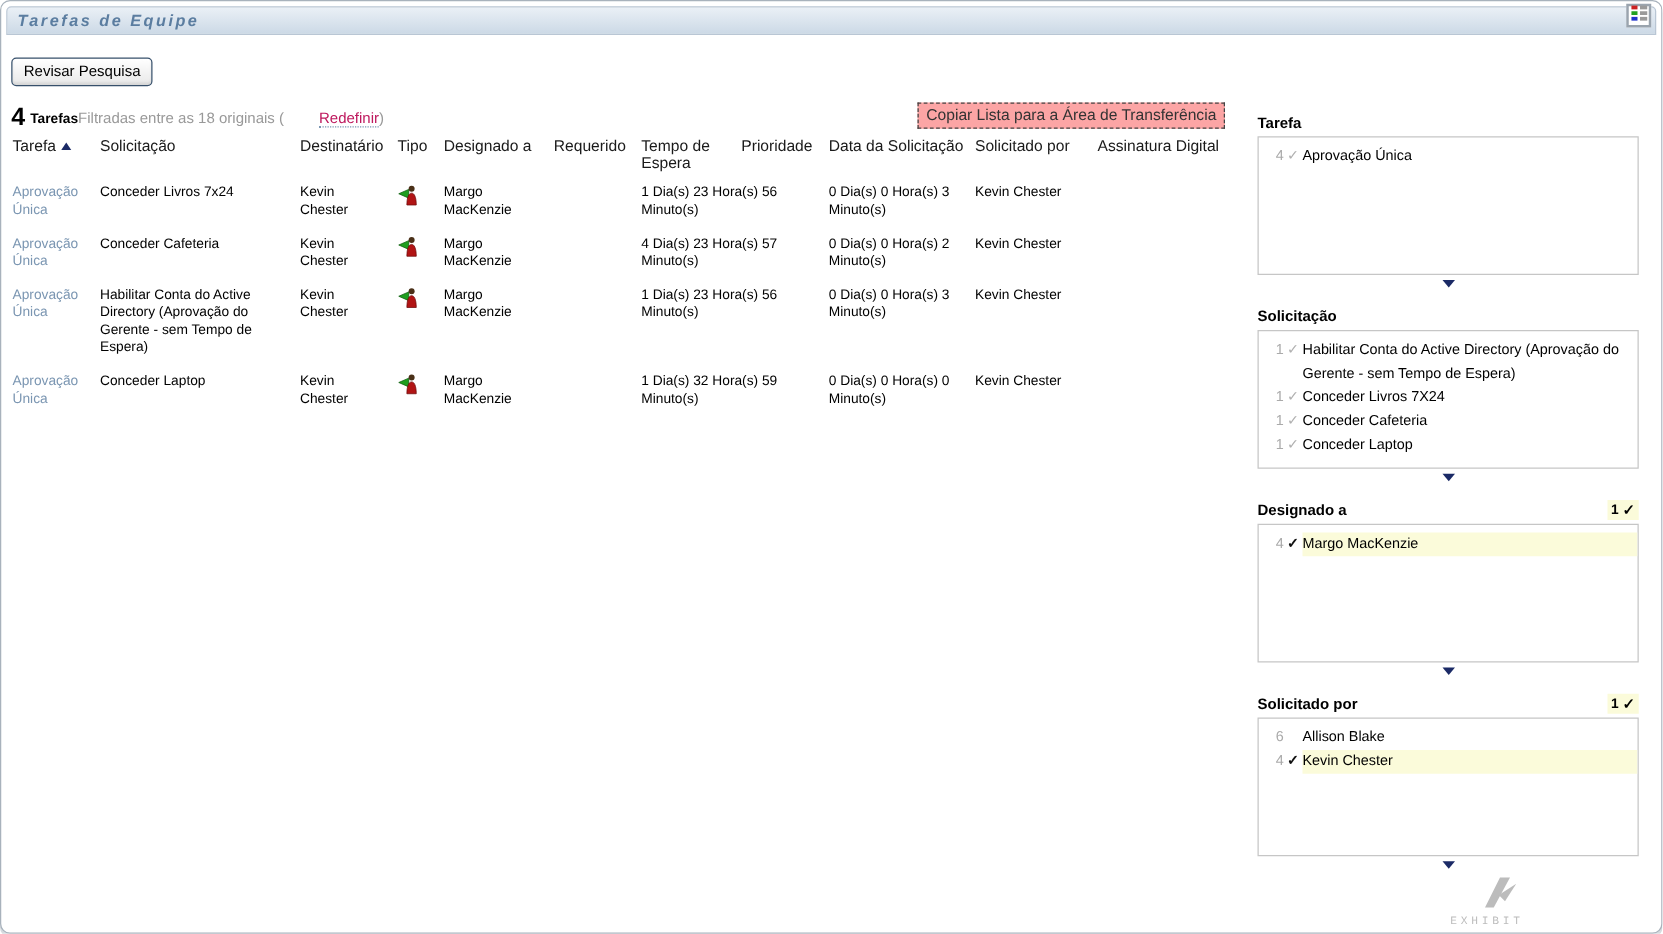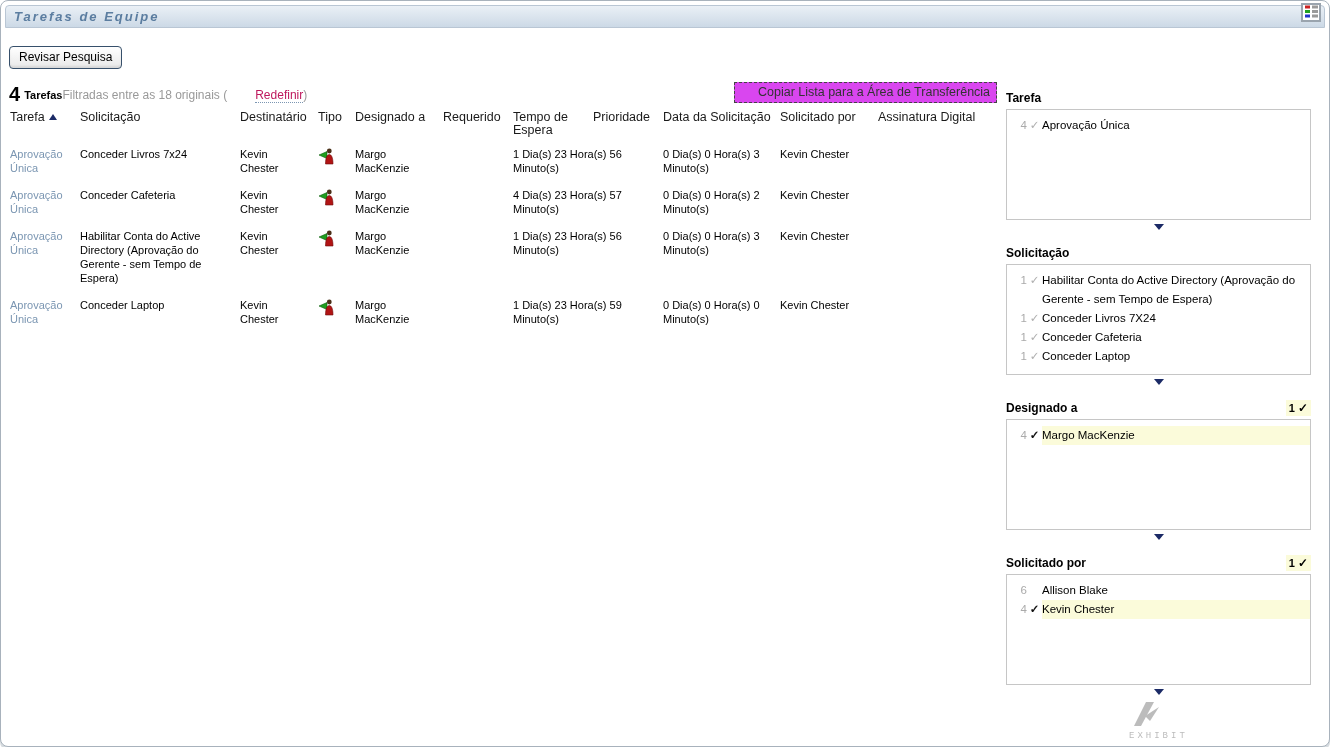--- a/index.html
+++ b/index.html
@@ -36,21 +36,21 @@
   }
   
   .summary { position:absolute; left:8px; top:82px; font-size:12px; color:#999; white-space:nowrap; }
   .summary .big { font-size:20px; font-weight:bold; color:#000; vertical-align:-2px; }
   .summary .unit { font-size:11px; font-weight:bold; color:#000; margin-left:4px; }
   .summary a { color:#be185d; text-decoration:none; border-bottom:1px dotted #7b96b2; cursor:pointer;margin-left:28px; }
   
   .copy-btn {
     position:absolute; left:733px; top:81px;
     font-family:"Liberation Sans", sans-serif; font-size:12.5px; color:#333;
-    background:#d946ef; border:1px dashed #444; padding:2px 6px 3px 23px; cursor:pointer;
+    background:#fca5a5; border:1px dashed #444; padding:2px 6px 3px 6px; cursor:pointer;
   }
   
   table.tasks { position:absolute; left:9px; top:110px; border-collapse:collapse; table-layout:fixed; width:985px; }
   table.tasks th {
     text-align:left; vertical-align:top; font-weight:normal; font-size:12.5px; color:#1a1a1a;
     line-height:13px; padding:0 4px 8px 0; white-space:normal;
   }
   table.tasks td {
     vertical-align:top; font-size:11px; color:#000; line-height:14px;
     padding:2px 4px 11px 0;
@@ -83,21 +83,21 @@
   .fitem .ck.black { color:#111; font-weight:bold; }
   .fitem .txt { flex:1; color:#000; padding-right:4px; }
   .fitem.sel .txt { background:#fbfbda; }
   .scroll-down {
     width:0; height:0; margin:4px auto 0 auto;
     border-left:5px solid transparent; border-right:5px solid transparent;
     border-top:6px solid #1b2a66; cursor:pointer;
   }
   .fgap { height:14px; }
   
-  .watermark { position:absolute; left:1128px; top:698px; width:90px; text-align:left; }
+  .watermark { position:absolute; left:1128px; top:698px; width:90px; text-align:right; }
   .watermark .wm-text { font-family:"Liberation Mono", monospace; font-size:9px; letter-spacing:3px; color:#bcbcbc; }
 </style>
 </head>
 <body>
 
 <div class="page">
 
   <div class="titlebar">
     <span class="title">Tarefas de Equipe</span>
   </div>
@@ -236,21 +236,21 @@
         <td><span class="type-ico"><svg width="18" height="18" viewBox="0 0 18 18">
                 <polygon points="1,8 9,4.5 9,11.5" fill="#1f9e1f" stroke="#0b5c0b" stroke-width="0.6"></polygon>
                 <circle cx="11.3" cy="4" r="2.4" fill="#4a3018"></circle>
                 <path d="M7.5,17 C7.5,10.5 9.2,7.5 11.3,7.5 C13.4,7.5 15,10.5 15,17 Z" fill="#b11414" stroke="#6e0b0b" stroke-width="0.6"></path>
               </svg></span></td>
         <td>
             <div class="w55">Margo MacKenzie</div>
           </td>
         <td></td>
         <td>
-            <div class="w112">1 Dia(s) 23 Hora(s) 59 Minuto(s)</div>
+            <div class="w112">1 Dia(s) 32 Hora(s) 59 Minuto(s)</div>
           </td>
         <td></td>
         <td>
             <div class="w112">0 Dia(s) 0 Hora(s) 0 Minuto(s)</div>
           </td>
         <td><span>Kevin Chester</span></td>
         <td></td>
       </tr>
     </tbody>
   </table>

